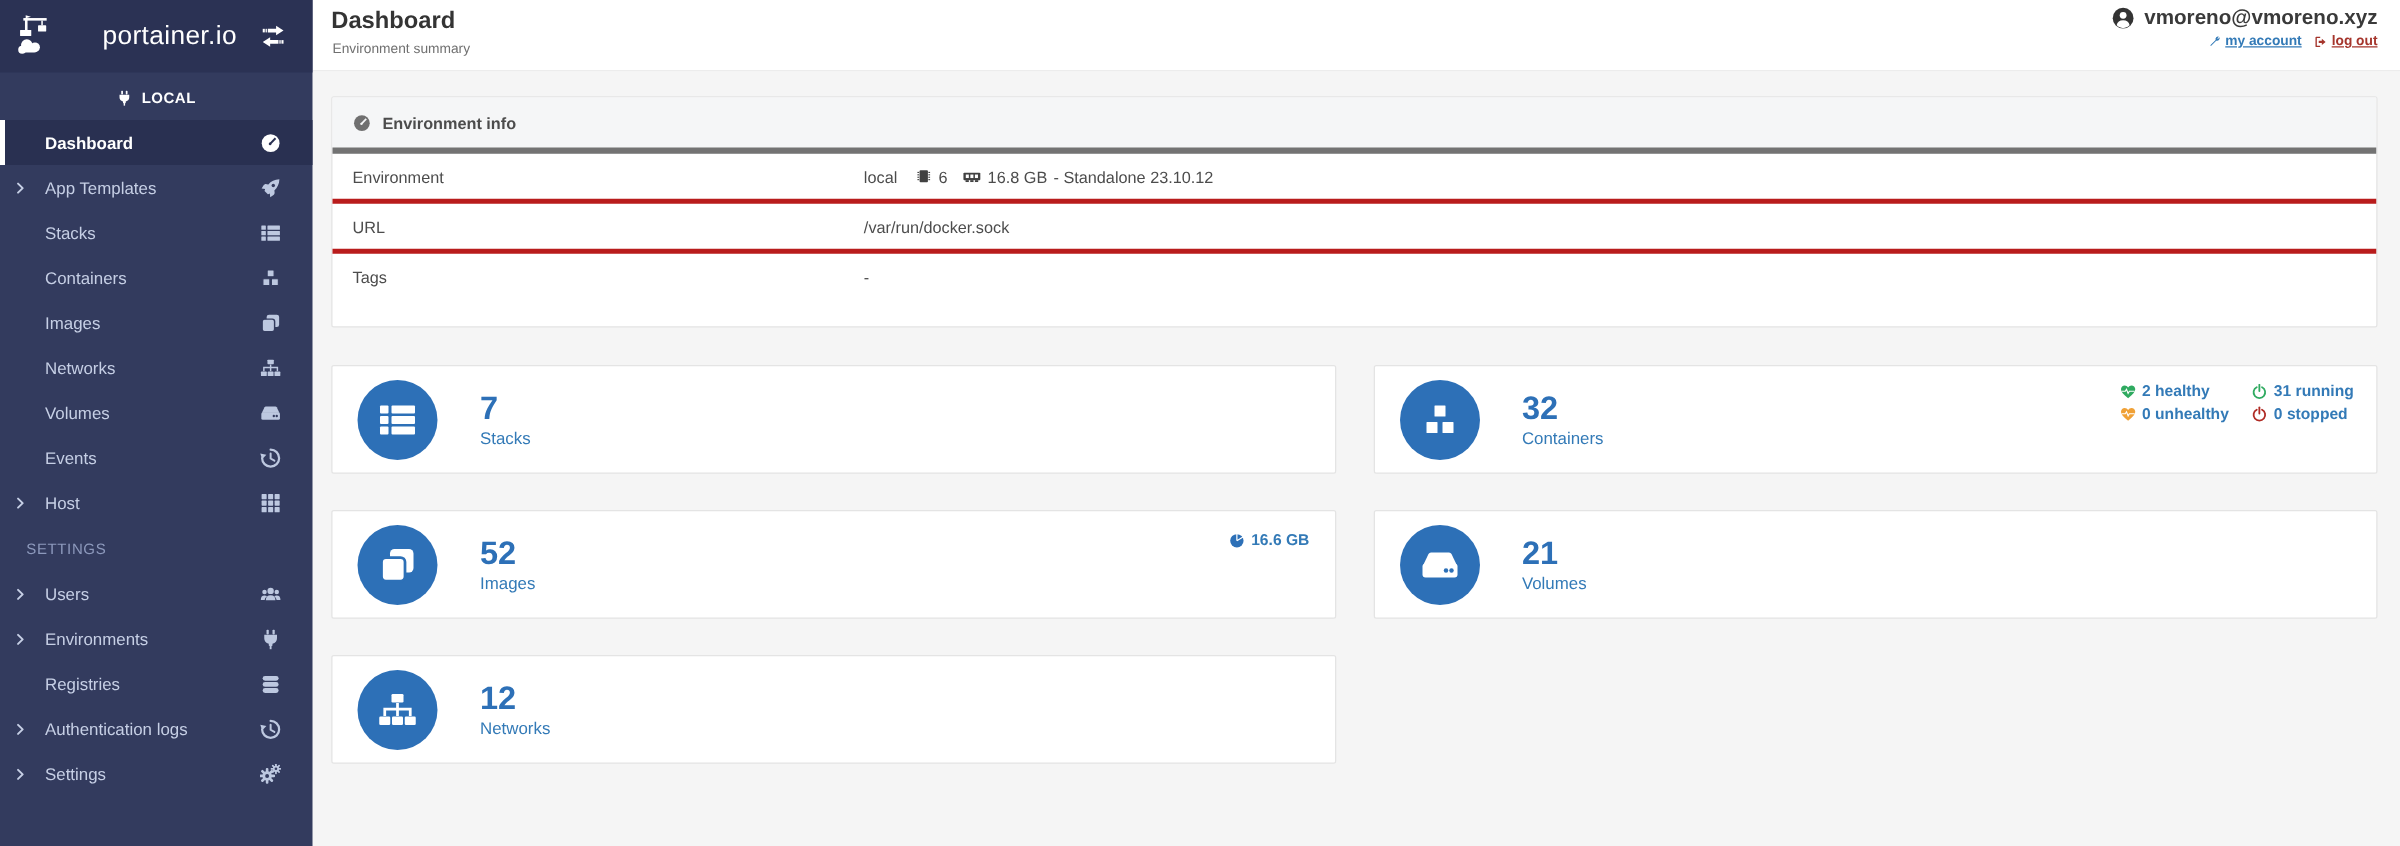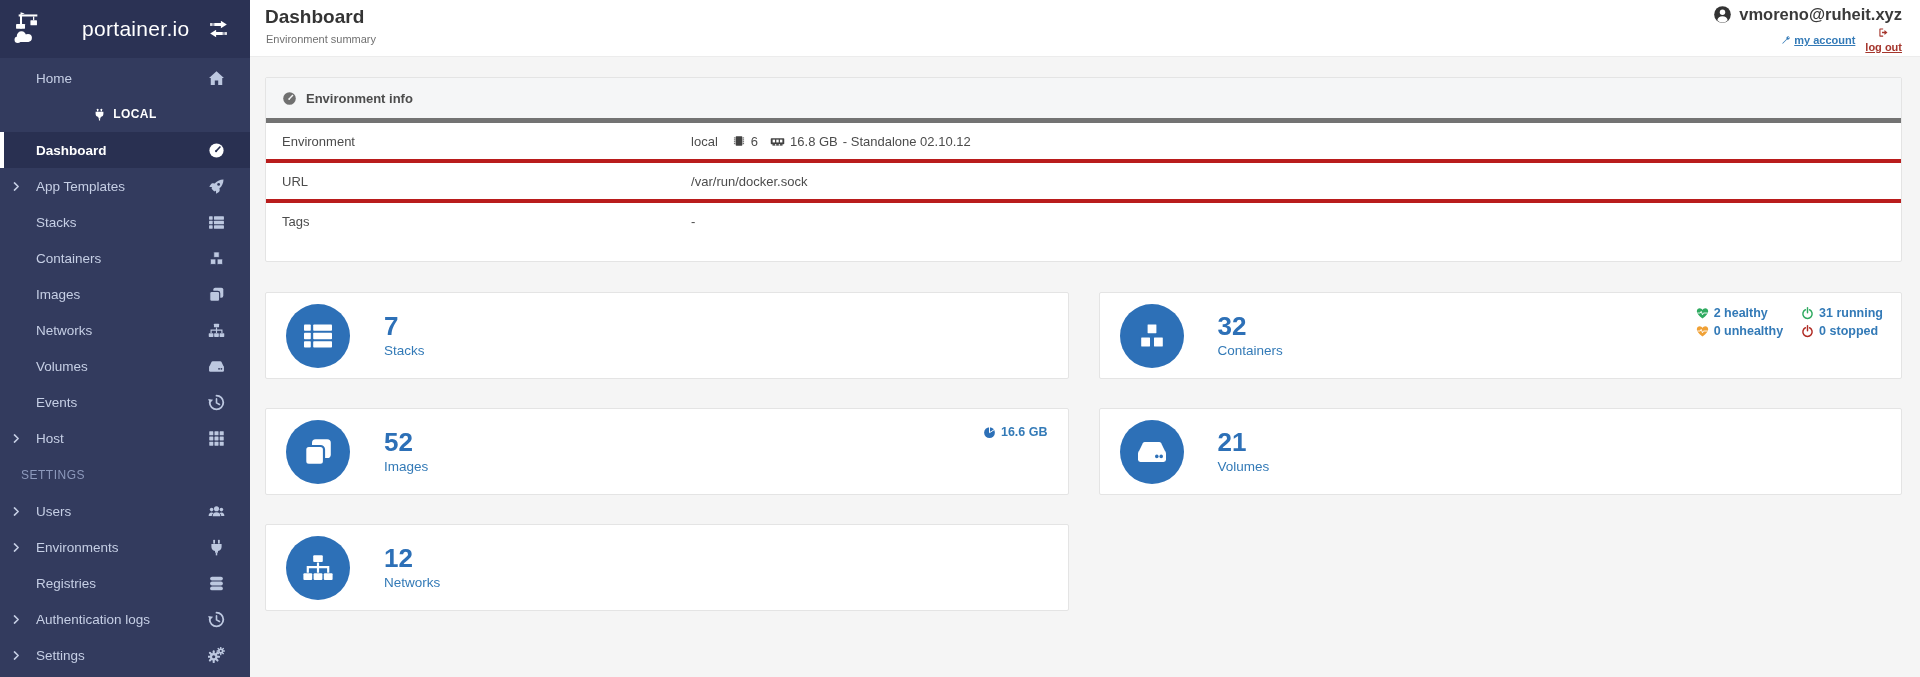--- a/index.html
+++ b/index.html
@@ -27,21 +27,21 @@
   .content{margin-left:250px;height:677px;}
   .topbar{background:#fff;height:57px;position:relative;border-bottom:1px solid #ececec;box-sizing:border-box;}
   .page-title{position:absolute;left:15px;top:6px;font-size:19px;font-weight:700;color:#343434;}
   .page-subtitle{position:absolute;left:16px;top:33px;font-size:11px;color:#707070;}
   .user-box{position:absolute;right:18px;top:5px;--c2:#ffffff;}
   .user-line{display:flex;align-items:center;justify-content:flex-end;gap:7px;font-size:16.5px;font-weight:700;color:#3a3a3a;}
   .user-circle{width:19px;height:19px;color:#333;}
   .user-links{margin-top:3px;display:flex;justify-content:flex-end;align-items:center;gap:10px;font-size:11px;font-weight:700;}
   .link{display:flex;align-items:center;gap:3px;text-decoration:underline;cursor:pointer;}
   .link-account{color:#337ab7;}
-  .link-logout{color:#a5352c;flex-direction:column;}
+  .link-logout{color:#a5352c;}
   .wrench{width:10px;height:10px;}
   .signout{width:11px;height:11px;}
 
   
   .main{padding:20px 18px 0 15px;}
   .panel{background:#fff;border:1px solid #e4e4e4;border-radius:2px;margin-bottom:30px;}
   .panel-header{background:#f5f6f7;height:40px;display:flex;align-items:center;gap:9px;padding-left:16px;font-size:13px;font-weight:700;color:#4c4c4c;border-bottom:5px solid #737373;--c2:#f5f6f7;}
   .panel-header .icon{width:15px;height:15px;color:#707070;}
   .panel-body{padding-bottom:22px;--c2:#ffffff;}
   .info-row{display:flex;align-items:center;height:36px;font-size:13px;color:#4c4c4c;border-bottom:4px solid #b91c1c;}
@@ -243,28 +243,20 @@
         </svg>
       </span>
     <span class="logo-text">portainer.io</span>
     <span class="icon collapse-btn">
         <svg>
           <use href="#i-exchange"></use>
         </svg>
       </span>
   </div>
   <nav class="nav">
-    <a class="nav-item">
-      <span class="nav-label">Home</span>
-      <span class="icon nav-icon">
-          <svg>
-            <use href="#i-home"></use>
-          </svg>
-        </span>
-    </a>
     <div class="section-local">
       <span class="icon local-plug">
           <svg>
             <use href="#i-plug"></use>
           </svg>
         </span>
       <span>LOCAL</span>
     </div>
     <a class="nav-item active">
       <span class="nav-label">Dashboard</span>
@@ -417,21 +409,21 @@
   <header class="topbar">
     <div class="page-title">Dashboard</div>
     <div class="page-subtitle">Environment summary</div>
     <div class="user-box">
       <div class="user-line">
         <span class="icon user-circle">
             <svg>
               <use href="#i-user-circle"></use>
             </svg>
           </span>
-        <span>vmoreno@ruheit.xyz</span>
+        <span>vmoreno@vmoreno.xyz</span>
       </div>
       <div class="user-links">
         <span class="link link-account">
           <span class="icon wrench">
               <svg>
                 <use href="#i-wrench"></use>
               </svg>
             </span>
           <span>my account</span>
         </span>
@@ -468,21 +460,21 @@
                   <use href="#i-chip"></use>
                 </svg>
               </span>
             <span>6</span>
             <span class="icon mem-icon">
                 <svg>
                   <use href="#i-memory"></use>
                 </svg>
               </span>
             <span>16.8 GB</span>
-            <span>- Standalone 02.10.12</span>
+            <span>- Standalone 23.10.12</span>
           </span>
         </div>
         <div class="info-row">
           <span class="info-label">URL</span>
           <span class="info-value">/var/run/docker.sock</span>
         </div>
         <div class="info-row">
           <span class="info-label">Tags</span>
           <span class="info-value">-</span>
         </div>

